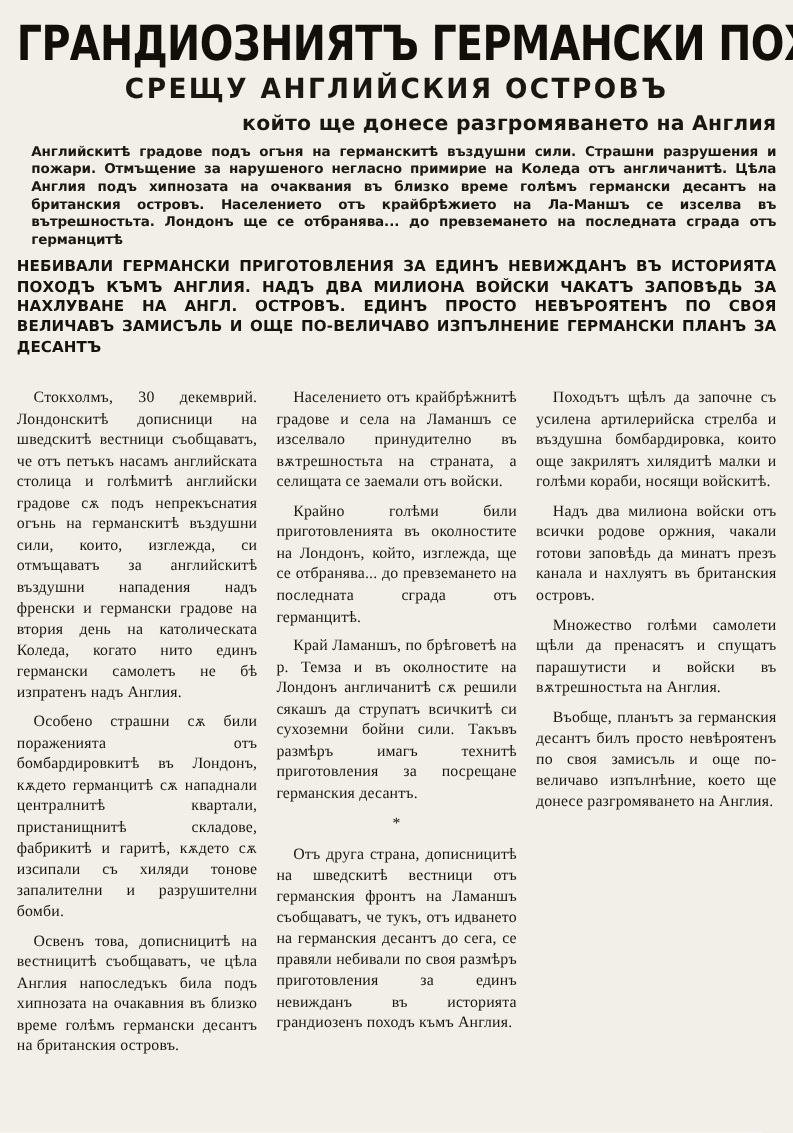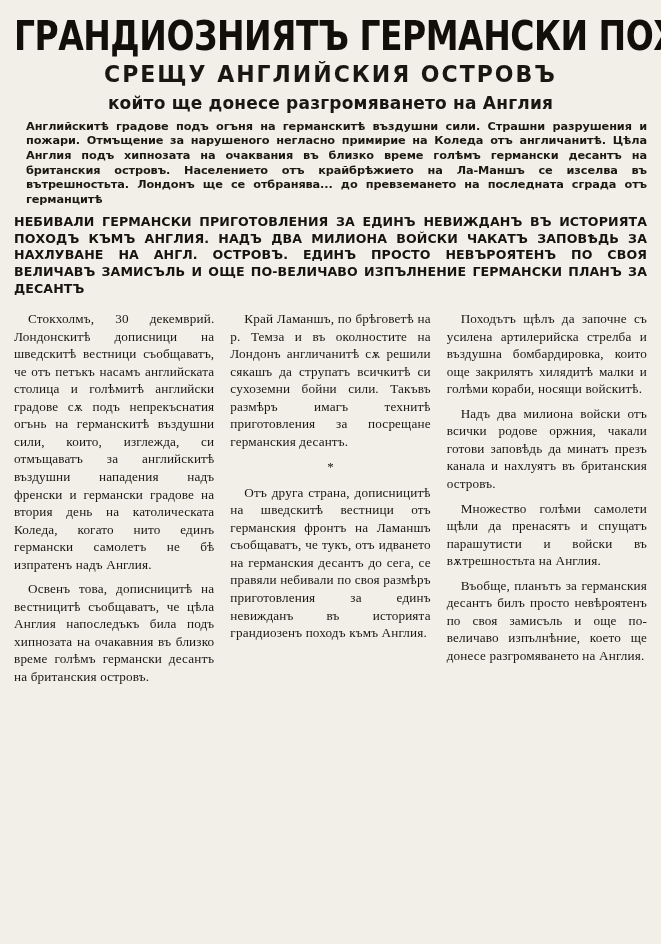--- a/index.html
+++ b/index.html
@@ -50,21 +50,21 @@
     color: #1a1611;
     transform: scaleY(1.05);
     margin: 2px 0 6px 0;
     white-space: nowrap;
   }
   .headline-3 {
     font-family: "DejaVu Sans", sans-serif;
     font-weight: bold;
     font-size: 17px;
     letter-spacing: 0.2px;
-    text-align: center;
+    text-align: right;
     color: #1a1611;
     margin: 2px 0 7px 0;
     white-space: nowrap;
   }
   .deck {
     font-family: "DejaVu Sans", sans-serif;
     font-weight: bold;
     font-size: 11.3px;
     line-height: 1.30;
     text-align: justify;
@@ -73,21 +73,21 @@
     letter-spacing: -0.1px;
   }
   .subdeck {
     font-family: "DejaVu Sans", sans-serif;
     font-weight: bold;
     font-size: 12.6px;
     line-height: 1.34;
     text-align: justify;
     letter-spacing: 0.1px;
     color: #17140f;
-    margin: 2px 0 12px 0;
+    margin: 2px 0 24px 0;
     text-transform: uppercase;
   }
   
   .columns {
     display: flex;
     gap: 16px;
     align-items: flex-start;
   }
   .col {
     flex: 1 1 0;
@@ -122,24 +122,27 @@
     <div class="headline-3">който ще донесе разгромяването на Англия</div>
 
     <div class="deck">Английскитѣ градове подъ огъня на германскитѣ въздушни сили. Страшни разрушения и пожари. Отмъщение за нарушеного неглаcно примирие на Коледа отъ англичанитѣ. Цѣла Англия подъ хипнозата на очаквания въ близко време голѣмъ германски десантъ на британския островъ. Населението отъ крайбрѣжието на Ла-Маншъ се изселва въ вътрешностьта. Лондонъ ще се отбранява... до превземането на последната сграда отъ германцитѣ</div>
 
     <div class="subdeck">НЕБИВАЛИ ГЕРМАНСКИ ПРИГОТОВЛЕНИЯ ЗА ЕДИНЪ НЕВИЖДАНЪ ВЪ ИСТОРИЯТА ПОХОДЪ КЪМЪ АНГЛИЯ. НАДЪ ДВА МИЛИОНА ВОЙСКИ ЧАКАТЪ ЗАПОВѢДЬ ЗА НАХЛУВАНЕ НА АНГЛ. ОСТРОВЪ. ЕДИНЪ ПРОСТО НЕВЪРОЯТЕНЪ ПО СВОЯ ВЕЛИЧАВЪ ЗАМИСЪЛЬ И ОЩЕ ПО-ВЕЛИЧАВО ИЗПЪЛНЕНИЕ ГЕРМАНСКИ ПЛАНЪ ЗА ДЕСАНТЪ</div>
 
     <div class="columns">
 
       <div class="col">
         <p>Стокхолмъ, 30 декемврий. Лондонскитѣ дописници на шведскитѣ вестници съобщаватъ, че отъ петъкъ насамъ английската столица и голѣмитѣ английски градове сѫ подъ непрекъснатия огънь на германскитѣ въздушни сили, които, изглежда, си отмъщаватъ за английскитѣ въздушни нападения надъ френски и германски градове на втория день на католическата Коледа, когато нито единъ германски самолетъ не бѣ изпратенъ надъ Англия.</p>
+        <p>Особено страшни сѫ били пораженията отъ бомбардировкитѣ въ Лондонъ, кѫдето германцитѣ сѫ нападнали централнитѣ квартали, пристанищнитѣ складове, фабрикитѣ и гаритѣ, кѫдето сѫ изсипали съ хиляди тонове запалителни и разрушителни бомби.</p>
         <p class="last">Освенъ това, дописницитѣ на вестницитѣ съобщаватъ, че цѣла Англия напоследъкъ била подъ хипнозата на очакавния въ близко време голѣмъ германски десантъ на британския островъ.</p>
       </div>
 
       <div class="col">
+        <p>Населението отъ крайбрѣжнитѣ градове и села на Ламаншъ се изселва­ло принудително въ вѫтрешностьта на страната, а селищата се заемали отъ войски.</p>
+        <p>Крайно голѣми били приготовленията въ околностите на Лондонъ, който, изглежда, ще се отбранява... до превземането на последната сграда отъ германцитѣ.</p>
         <p>Край Ламаншъ, по брѣговетѣ на р. Темза и въ околностите на Лондонъ англичанитѣ сѫ решили сякашъ да струпатъ всичкитѣ си сухоземни бойни сили. Такъвъ размѣръ имагъ технитѣ приготовления за посрещане германския десантъ.</p>
         <div class="star">*</div>
         <p class="last">Отъ друга страна, дописницитѣ на шведскитѣ вестници отъ германския фронтъ на Ламаншъ съобщаватъ, че тукъ, отъ идването на германския десантъ до сега, се правяли небивали по своя размѣръ приготовления за единъ невижданъ въ историята грандиозенъ походъ къмъ Англия.</p>
       </div>
 
       <div class="col">
         <p>Походътъ щѣлъ да започне съ усилена артилерийска стрелба и въздушна бомбардировка, които още закрилятъ хилядитѣ малки и голѣми кораби, носящи войскитѣ.</p>
         <p>Надъ два милиона войски отъ всички родове оржния, чакали готови заповѣдь да минатъ презъ канала и нахлуятъ въ британския островъ.</p>
         <p>Множество голѣми самолети щѣли да пренасятъ и спущатъ парашутисти и войски въ вѫтрешностьта на Англия.</p>
         <p class="last">Въобще, планътъ за германския десантъ билъ просто невѣроятенъ по своя замисъль и още по-величаво изпълнѣние, което ще донесе разгромяването на Англия.</p>

